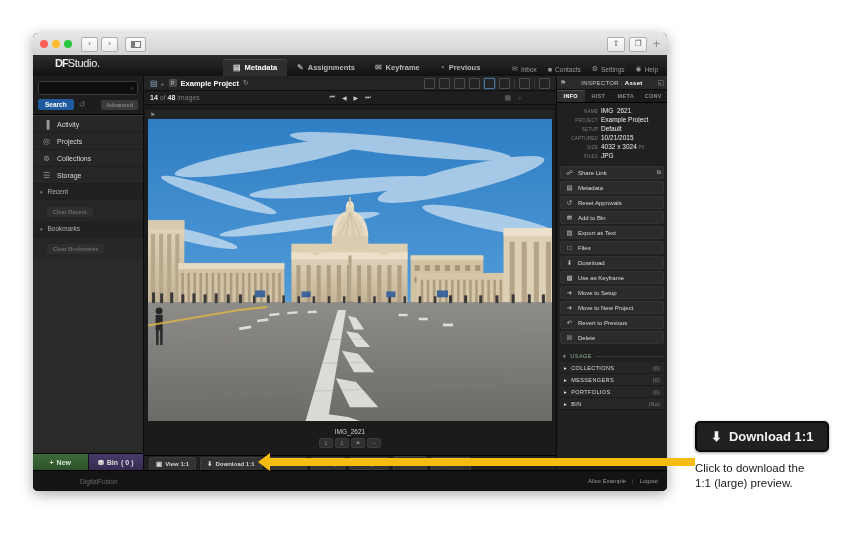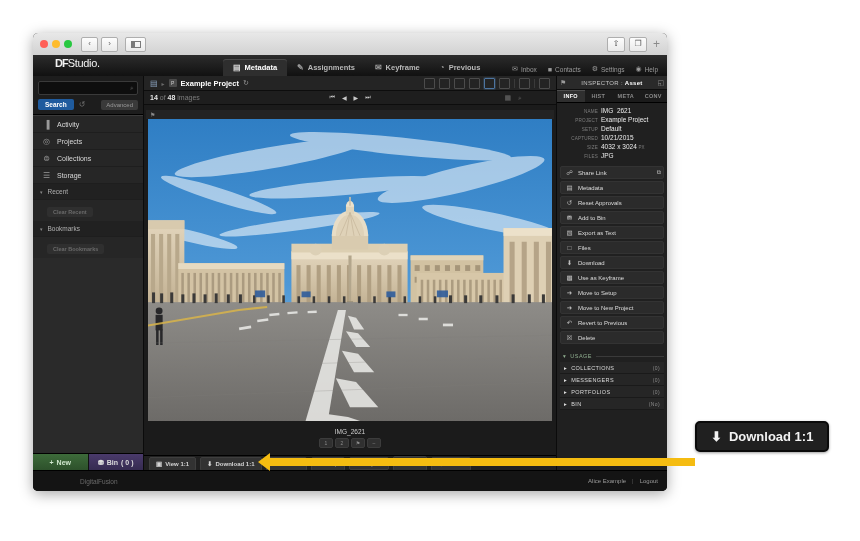--- a/index.html
+++ b/index.html
@@ -715,13 +715,17 @@
   </div>
 </div>
 
 <div class="arrow"></div>
 <div class="arrowhead"></div>
 <div class="callout">
   <div class="cbtn">
     <span class="gl">⬇</span>
     <span>Download 1:1</span>
   </div>
+  <div class="ctext">
+    <div>Click to download the</div>
+    <div>1:1 (large) preview.</div>
+  </div>
 </div>
 
 </body></html>

